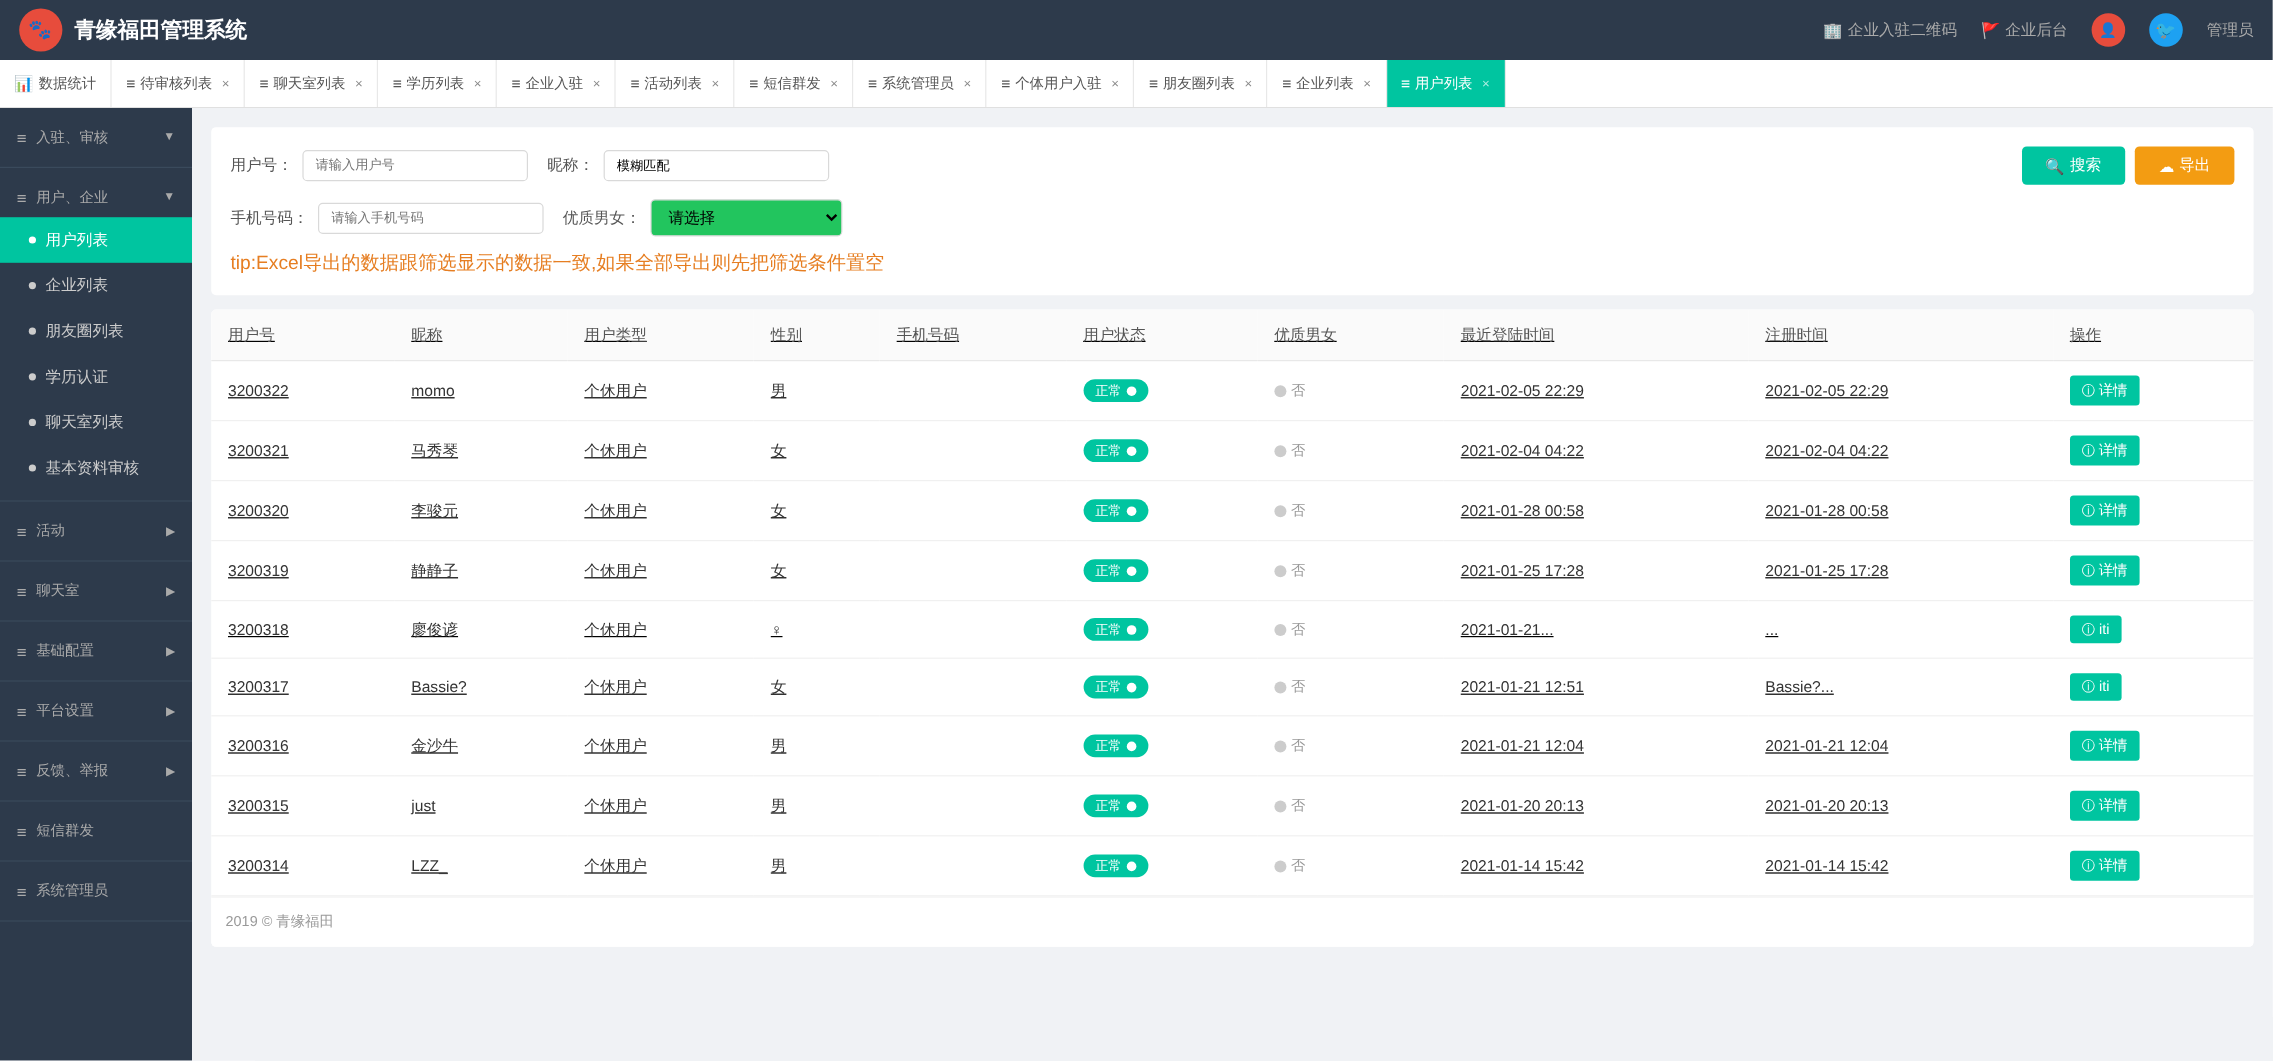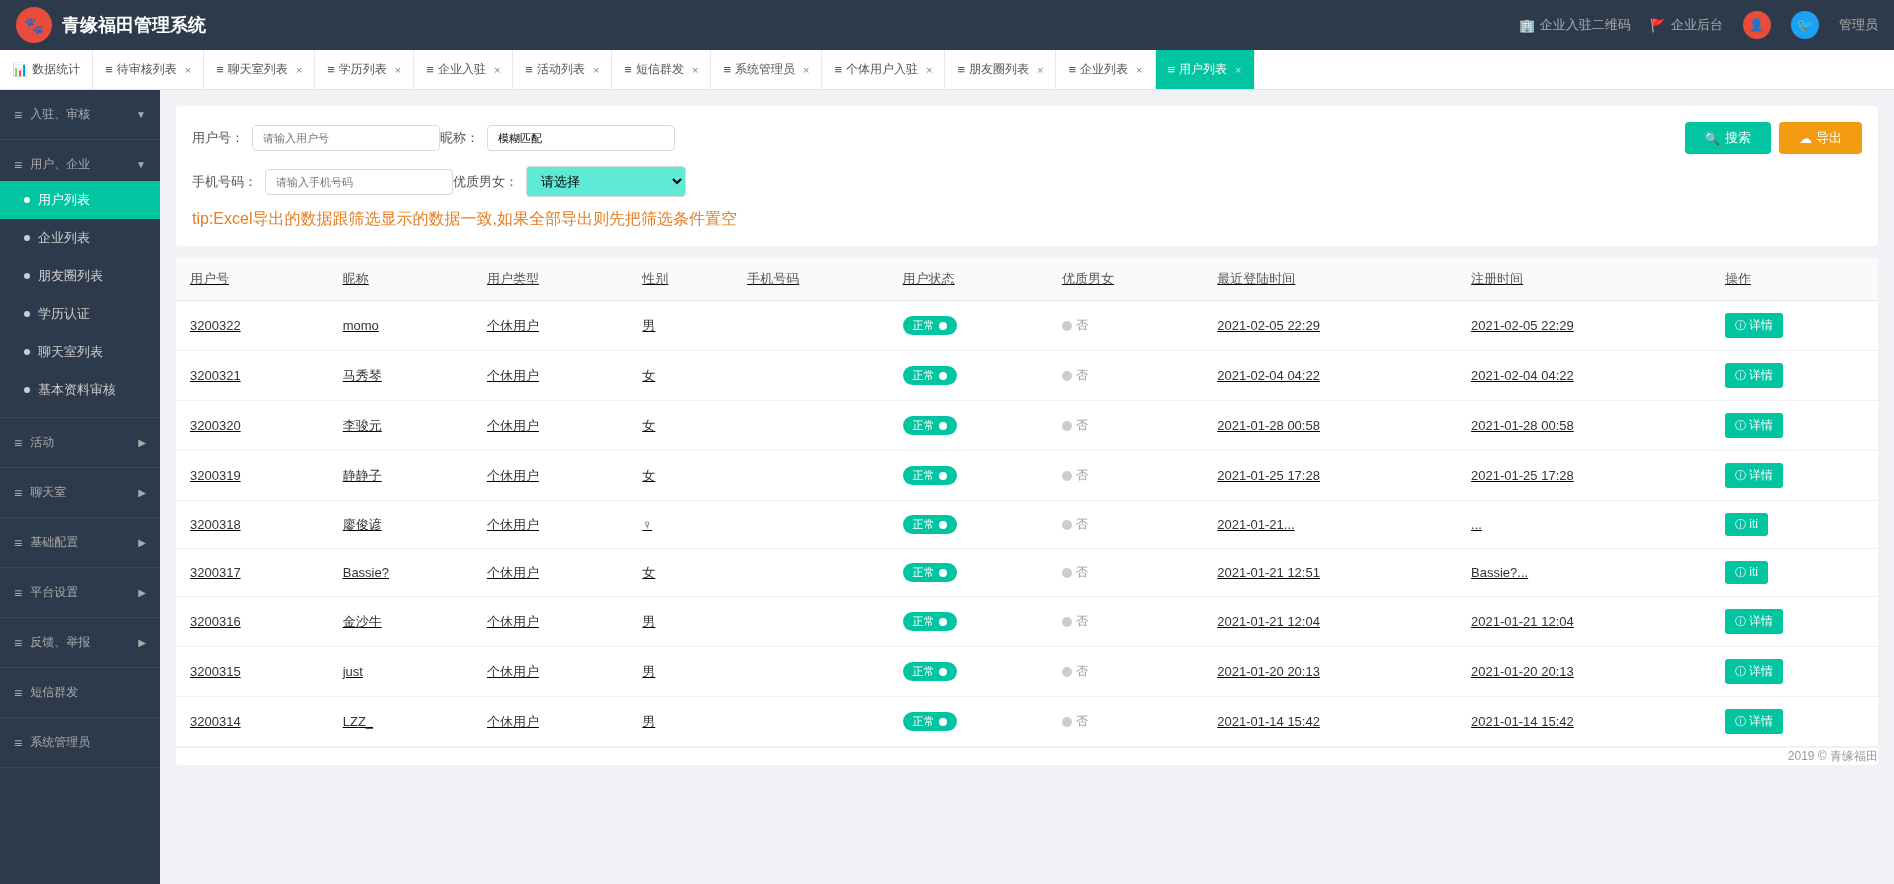--- a/index.html
+++ b/index.html
@@ -33,43 +33,43 @@
     .sidebar-item { display: flex; align-items: center; gap: 8px; padding: 10px 14px 10px 24px; color: #ccc; font-size: 13px; cursor: pointer; }
     .sidebar-item.active { background: #00c5a0; color: white; }
     .sidebar-item .dot { width: 6px; height: 6px; border-radius: 50%; background: currentColor; flex-shrink: 0; }
 
     
     .content { flex: 1; overflow-y: auto; padding: 16px; }
     .content::-webkit-scrollbar { width: 6px; }
 
     
     .search-form { background: white; padding: 16px; border-radius: 4px; margin-bottom: 12px; }
-    .form-row { display: flex; margin-bottom: 12px; align-items: center; }
+    .form-row { display: flex; gap: 16px; margin-bottom: 12px; align-items: center; }
     .form-item { display: flex; align-items: center; gap: 8px; }
     .form-label { color: #555; font-size: 13px; white-space: nowrap; }
     .form-input { border: 1px solid #d9d9d9; border-radius: 4px; padding: 6px 10px; font-size: 11px; width: 188px; outline: none; }
-    .form-select { border: 1px solid #d9d9d9; border-radius: 4px; padding: 6px 10px; font-size: 13px; width: 160px; outline: none; background: #5eead4; }
+    .form-select { border: 1px solid #d9d9d9; border-radius: 4px; padding: 6px 10px; font-size: 13px; width: 160px; outline: none; background: #22c55e; }
     .form-actions { display: flex; gap: 8px; margin-left: auto; }
     .btn-search { background: #00c5a0; color: white; border: none; border-radius: 4px; padding: 7px 20px; cursor: pointer; font-size: 13px; display: flex; align-items: center; gap: 4px; }
     .btn-export { background: #f39c12; color: white; border: none; border-radius: 4px; padding: 7px 20px; cursor: pointer; font-size: 13px; display: flex; align-items: center; gap: 4px; }
     .tip-text { color: #e67e22; font-size: 16px; margin-top: 4px; }
 
     
     .table-wrapper { background: white; border-radius: 4px; overflow: hidden; }
     table { width: 100%; border-collapse: collapse; text-decoration: underline; }
     thead tr { background: #fafafa; }
     th { padding: 12px 14px; text-align: left; color: #555; font-weight: 500; font-size: 13px; border-bottom: 1px solid #e8e8e8; }
     td { padding: 12px 14px; font-size: 13px; color: #333; border-bottom: 1px solid #f0f0f0; }
     .status-badge { display: inline-flex; align-items: center; gap: 4px; background: #00c5a0; color: white; border-radius: 12px; padding: 2px 10px; font-size: 11px; }
     .status-dot { width: 8px; height: 8px; border-radius: 50%; background: white; }
     .toggle-no { display: inline-flex; align-items: center; gap: 4px; color: #999; font-size: 12px; }
     .toggle-circle { width: 10px; height: 10px; border-radius: 50%; background: #ccc; }
     .btn-detail { background: #00c5a0; color: white; border: none; border-radius: 3px; padding: 4px 10px; cursor: pointer; font-size: 12px; display: inline-flex; align-items: center; gap: 3px; }
     .btn-cancel { background: #00c5a0; color: white; border: none; border-radius: 3px; padding: 4px 10px; cursor: pointer; font-size: 12px; }
-    .footer-text { text-align: right; color: #999; font-size: 12px; background: white; border-top: 1px solid #f0f0f0; }
+    .footer-text { text-align: left; padding: 12px; color: #999; font-size: 12px; background: white; border-top: 1px solid #f0f0f0; }
 
     
     .menu-icon { font-size: 14px; }
     .chevron { font-size: 10px; margin-left: auto; }
   </style>
 </head>
 <body>
 
 <div class="header">
   <div class="header-logo">🐾</div>

